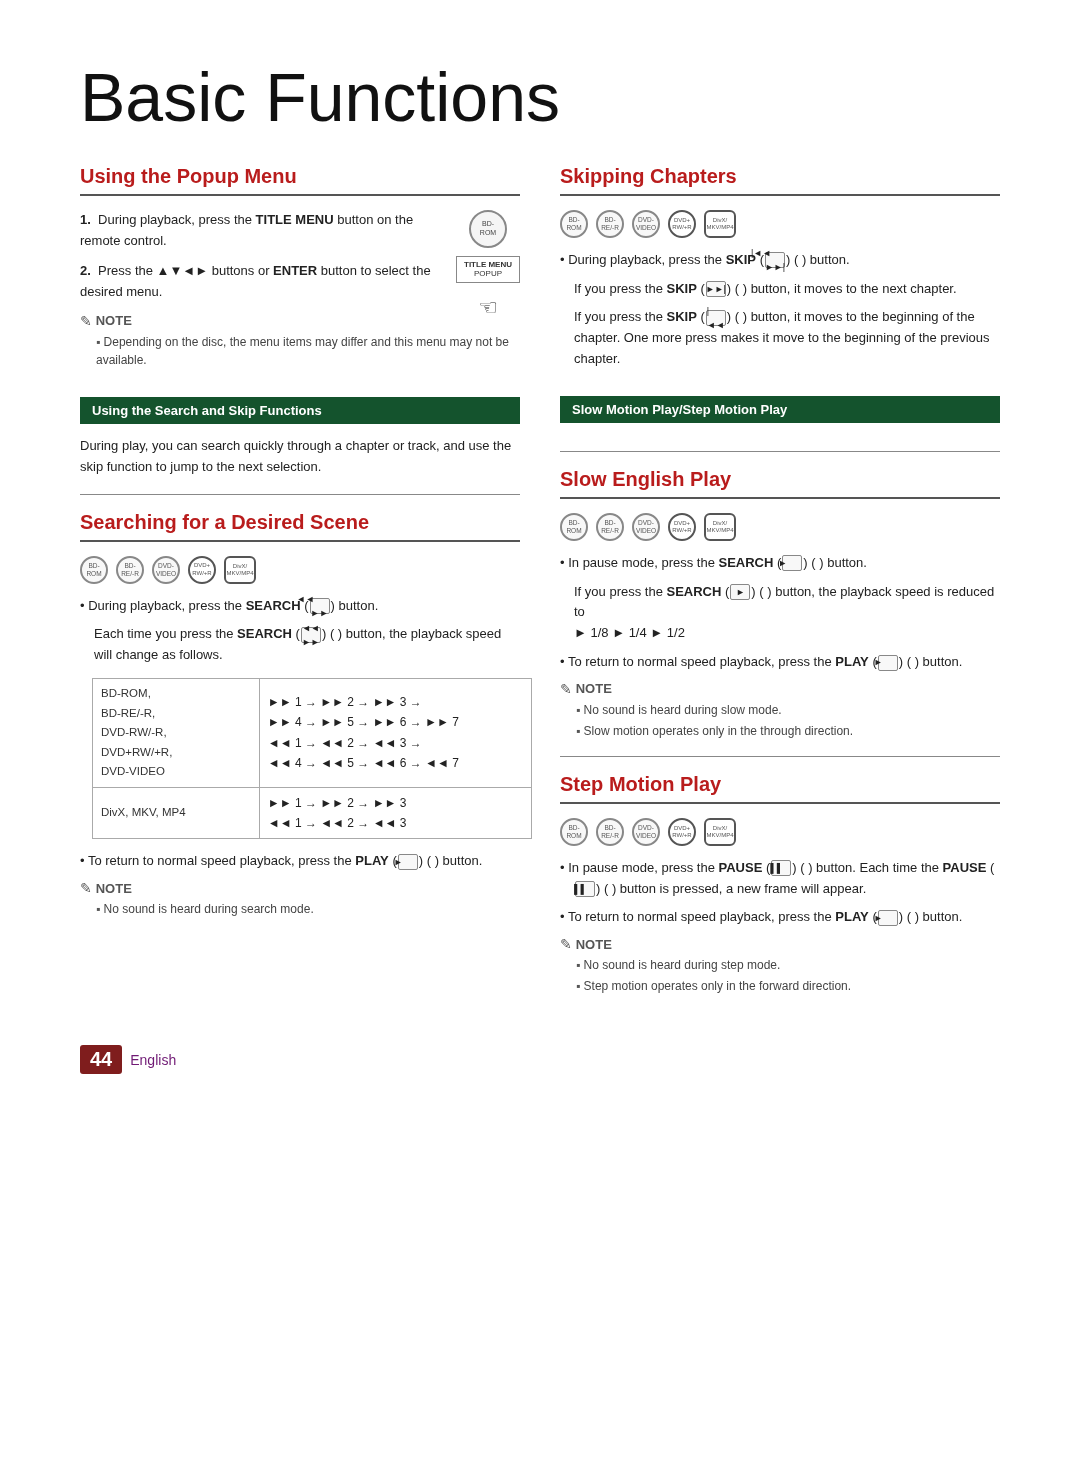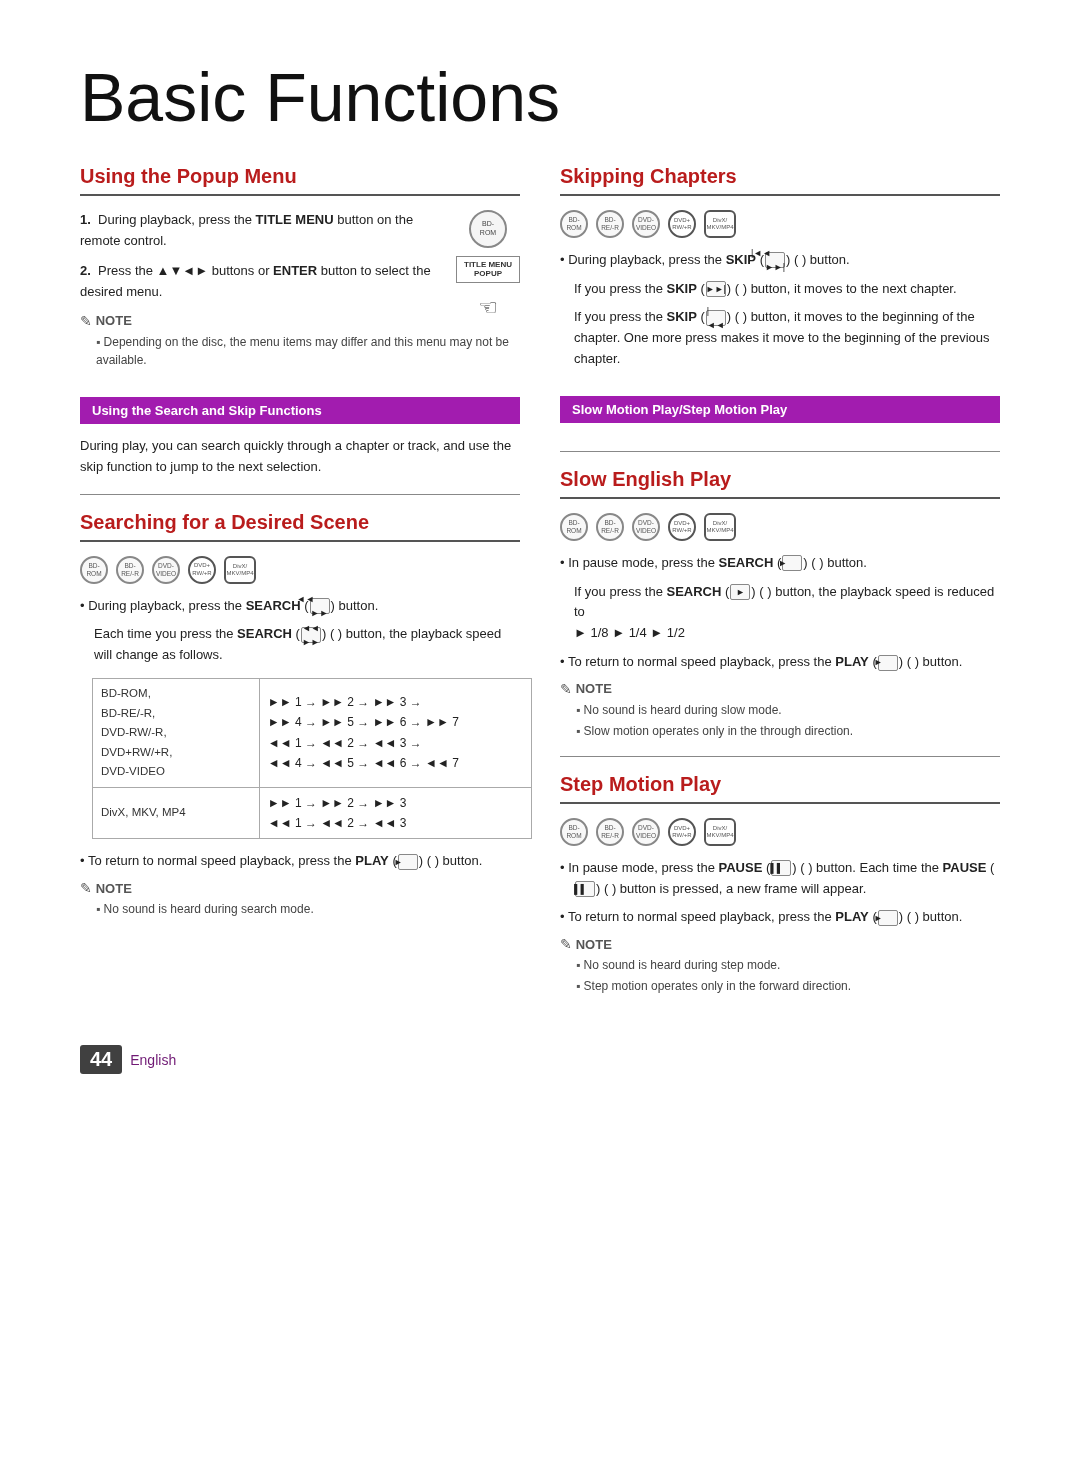--- a/index.html
+++ b/index.html
@@ -34,21 +34,21 @@
     .section-heading {
       font-size: 20px;
       font-weight: bold;
       color: #b91c1c;
       border-bottom: 2px solid #555;
       padding-bottom: 6px;
       margin-bottom: 14px;
     }
 
     .subsection-box {
-      background: #a21caf;
+      background: #14532d;
       color: #fff;
       font-size: 13px;
       font-weight: bold;
       padding: 6px 12px;
       margin-top: 18px;
       margin-bottom: 12px;
       display: inline-block;
       width: 100%;
     }
 
@@ -211,21 +211,21 @@
     }
 
     .page-footer {
       margin-top: 40px;
       display: flex;
       align-items: center;
       gap: 8px;
     }
 
     .page-num {
-      background: #404040;
+      background: #7f1d1d;
       color: #fff;
       font-size: 20px;
       font-weight: bold;
       padding: 3px 10px;
       border-radius: 3px;
     }
 
     .page-lang {
       font-size: 14px;
       color: #701a75;
@@ -264,21 +264,21 @@
     
     <div>
       <h2 class="section-heading">Using the Popup Menu</h2>
 
       <div class="popup-icon-area">
         <div class="btn-icon">
           <span style="font-size:7px;text-align:center;line-height:1.2;">BD-<br>ROM</span>
         </div>
         <div class="popup-label-box">
           <span style="font-size:8px;font-weight:bold;">TITLE MENU</span>
-          <span style="font-size:8px;font-weight:bold;">POPUP</span>
+          <span style="font-size:8px;font-weight:normal;">POPUP</span>
         </div>
         <div class="popup-hand">☜</div>
       </div>
 
       <p>
         <span class="bold">1.</span>&nbsp;
         <span>During playback, press the </span><span class="bold">TITLE MENU</span><span> button on the remote control.</span>
       </p>
       <p>
         <span class="bold">2.</span>&nbsp;

